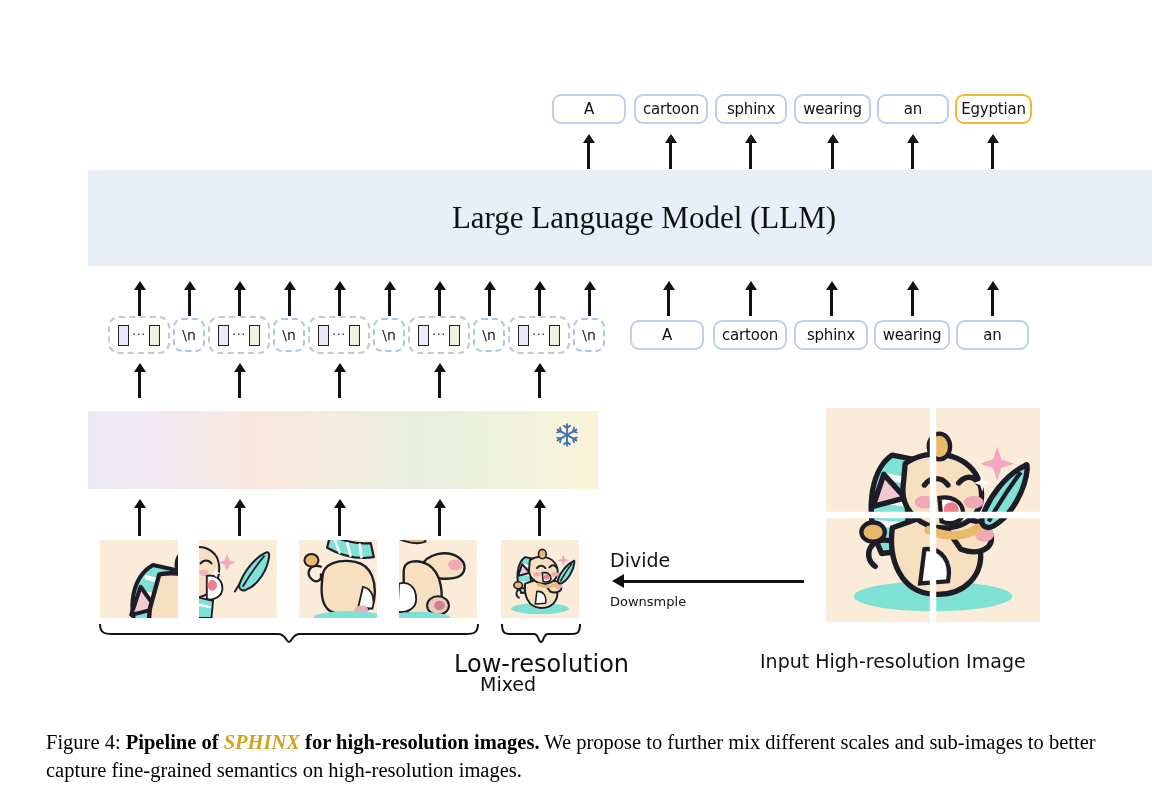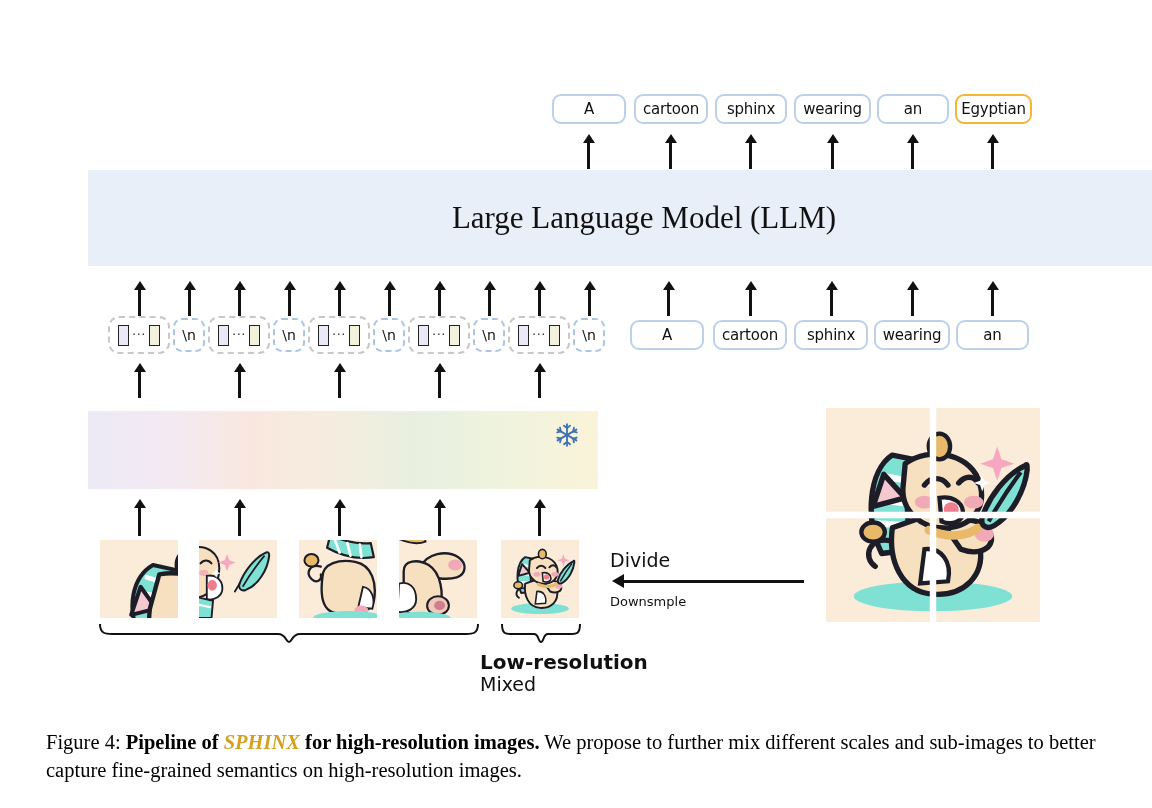--- a/index.html
+++ b/index.html
@@ -497,21 +497,21 @@
     <svg width="382" height="22" viewBox="0 0 382 22" aria-hidden="true">
       <path d="M2 2 C2 12 8 12 14 12 L180 12 C188 12 188 20 191 20 C194 20 194 12 202 12 L368 12 C374 12 380 12 380 2" fill="none" stroke="#111111" stroke-width="2"></path>
     </svg>
   </div>
 
   <div class="brace" style="left:500px; top:622px;">
     <svg width="82" height="22" viewBox="0 0 82 22" aria-hidden="true">
       <path d="M2 2 C2 12 6 12 10 12 L34 12 C39 12 38 20 41 20 C44 20 43 12 48 12 L72 12 C76 12 80 12 80 2" fill="none" stroke="#111111" stroke-width="2"></path>
     </svg>
   </div>
-  <div class="hand-label" style="left:480px; top:650px; width:122px; font-size:20px;font-weight:bold;">Low-resolution</div>
+  <div class="hand-label" style="left:454px; top:650px; width:122px; font-size:24px;">Low-resolution</div>
   <div class="hand-label" style="left:480px; top:673px; width:122px; font-size:19px;">Mixed</div>
 
   <div class="hand-label" style="left:610px; top:549px; width:200px; font-size:19px;">Divide</div>
   <div class="divide-line" style="left:622px; top:580px; width:182px;"></div>
   <div class="divide-head" style="left:612px; top:574px;"></div>
   <div class="hand-label" style="left:610px; top:594px; width:200px; font-size:13px;">Downsmple</div>
 
   <div class="img-tile" style="left:826px; top:408px; width:214px; height:214px;">
     <svg width="214" height="214" viewBox="0 0 200 200" aria-hidden="true">
       <rect x="0" y="0" width="200" height="200" fill="#faecd8"></rect>
@@ -537,20 +537,21 @@
       <path d="M186 54 C168 62 152 84 146 102 C144 110 150 114 157 110 C174 100 186 76 188 58 C188 53 188 52 186 54 Z" fill="#7fe0d4" stroke="#1d1d28" stroke-width="5" stroke-linejoin="round"></path>
       <path d="M182 60 C170 76 160 92 152 106" fill="none" stroke="#1d1d28" stroke-width="4"></path>
       <path d="M160 36 L164 48 L176 52 L164 56 L160 68 L156 56 L144 52 L156 48 Z" fill="#f6a8c0"></path>
       <path d="M146 62 L148 68 L154 70 L148 72 L146 78 L144 72 L138 70 L144 68 Z" fill="#ffffff"></path>
 
       <line x1="100" y1="0" x2="100" y2="200" stroke="#ffffff" stroke-width="6"></line>
       <line x1="0" y1="100" x2="200" y2="100" stroke="#ffffff" stroke-width="6"></line>
     </svg>
   </div>
 
+  <div class="hand-label" style="left:760px; top:650px; width:348px; font-size:19px;">Input High-resolution Image</div>
 
   <div class="caption">
     <span>Figure 4:</span>
     <b>Pipeline of</b>
     <span class="sphinx-name">SPHINX</span>
     <b>for high-resolution images.</b>
     <span>We propose to further mix different scales and sub-images to better capture fine-grained semantics on high-resolution images.</span>
   </div>
 
 </div>

